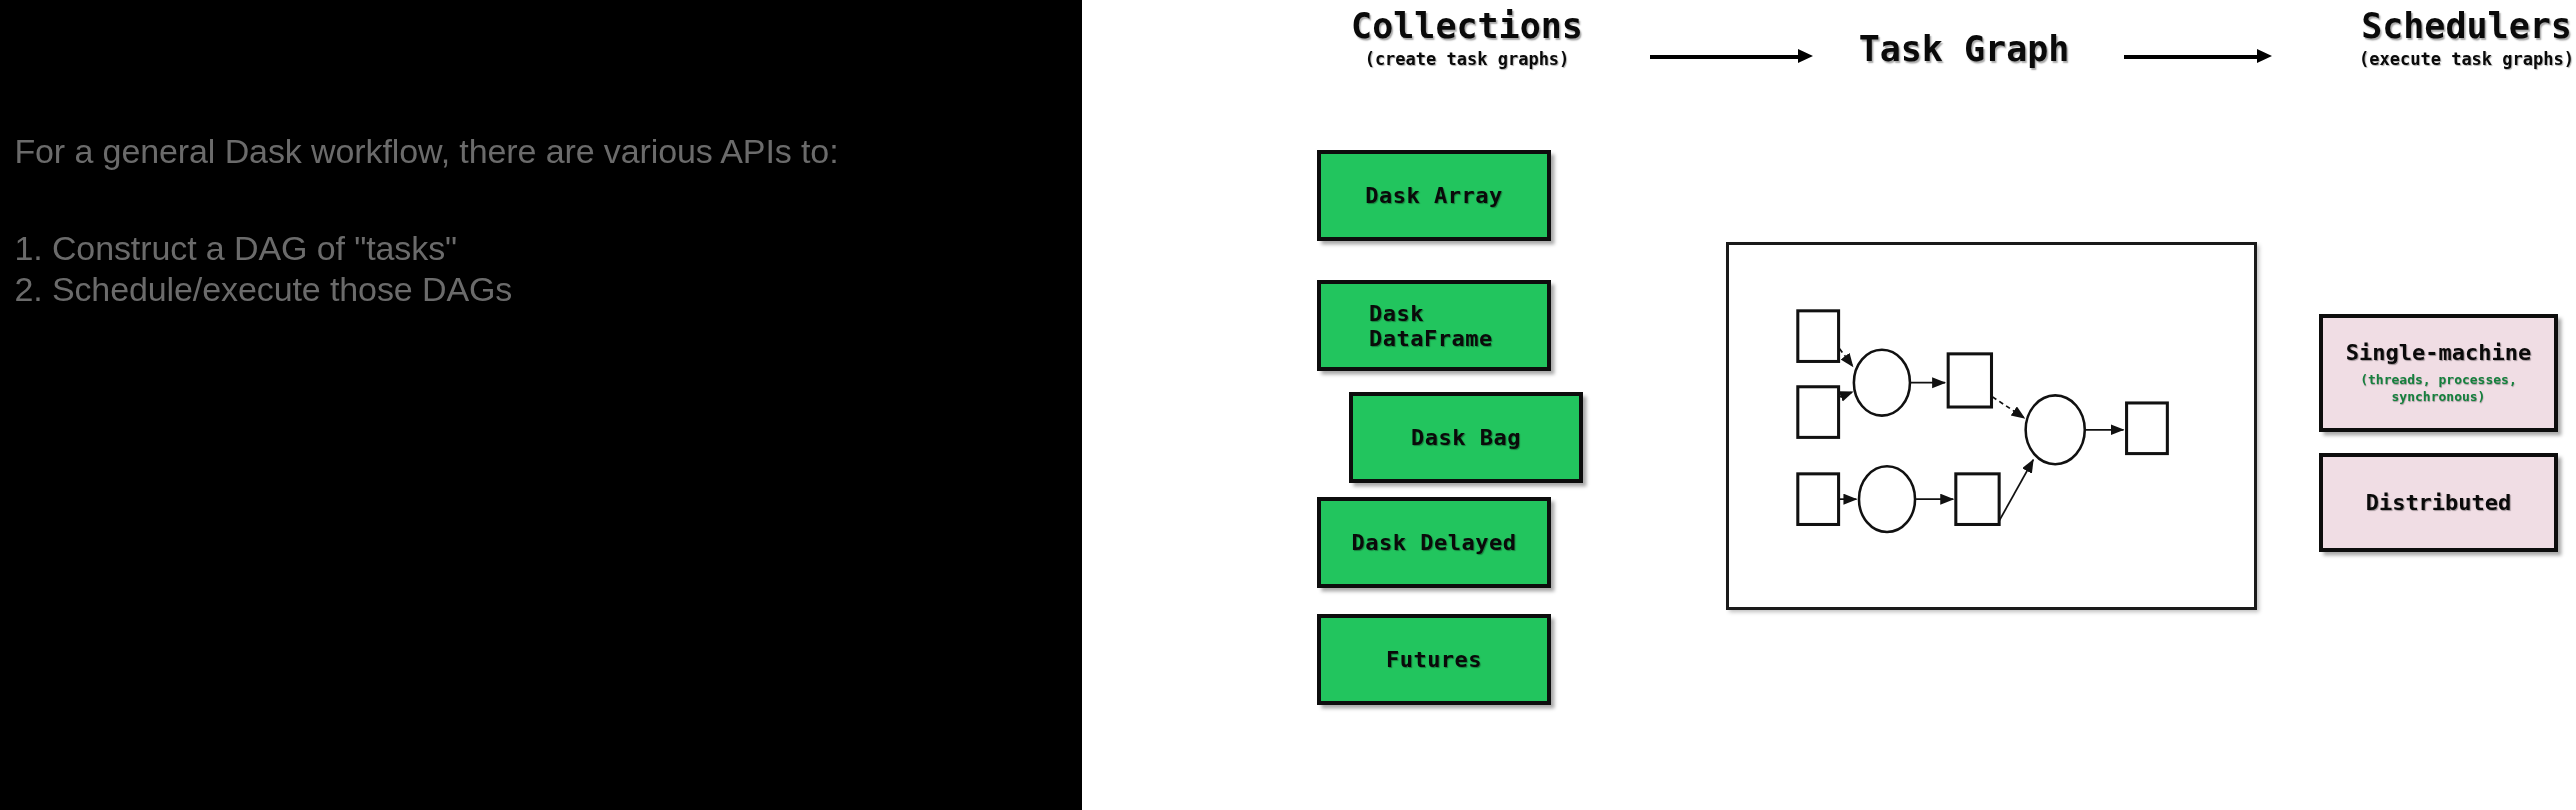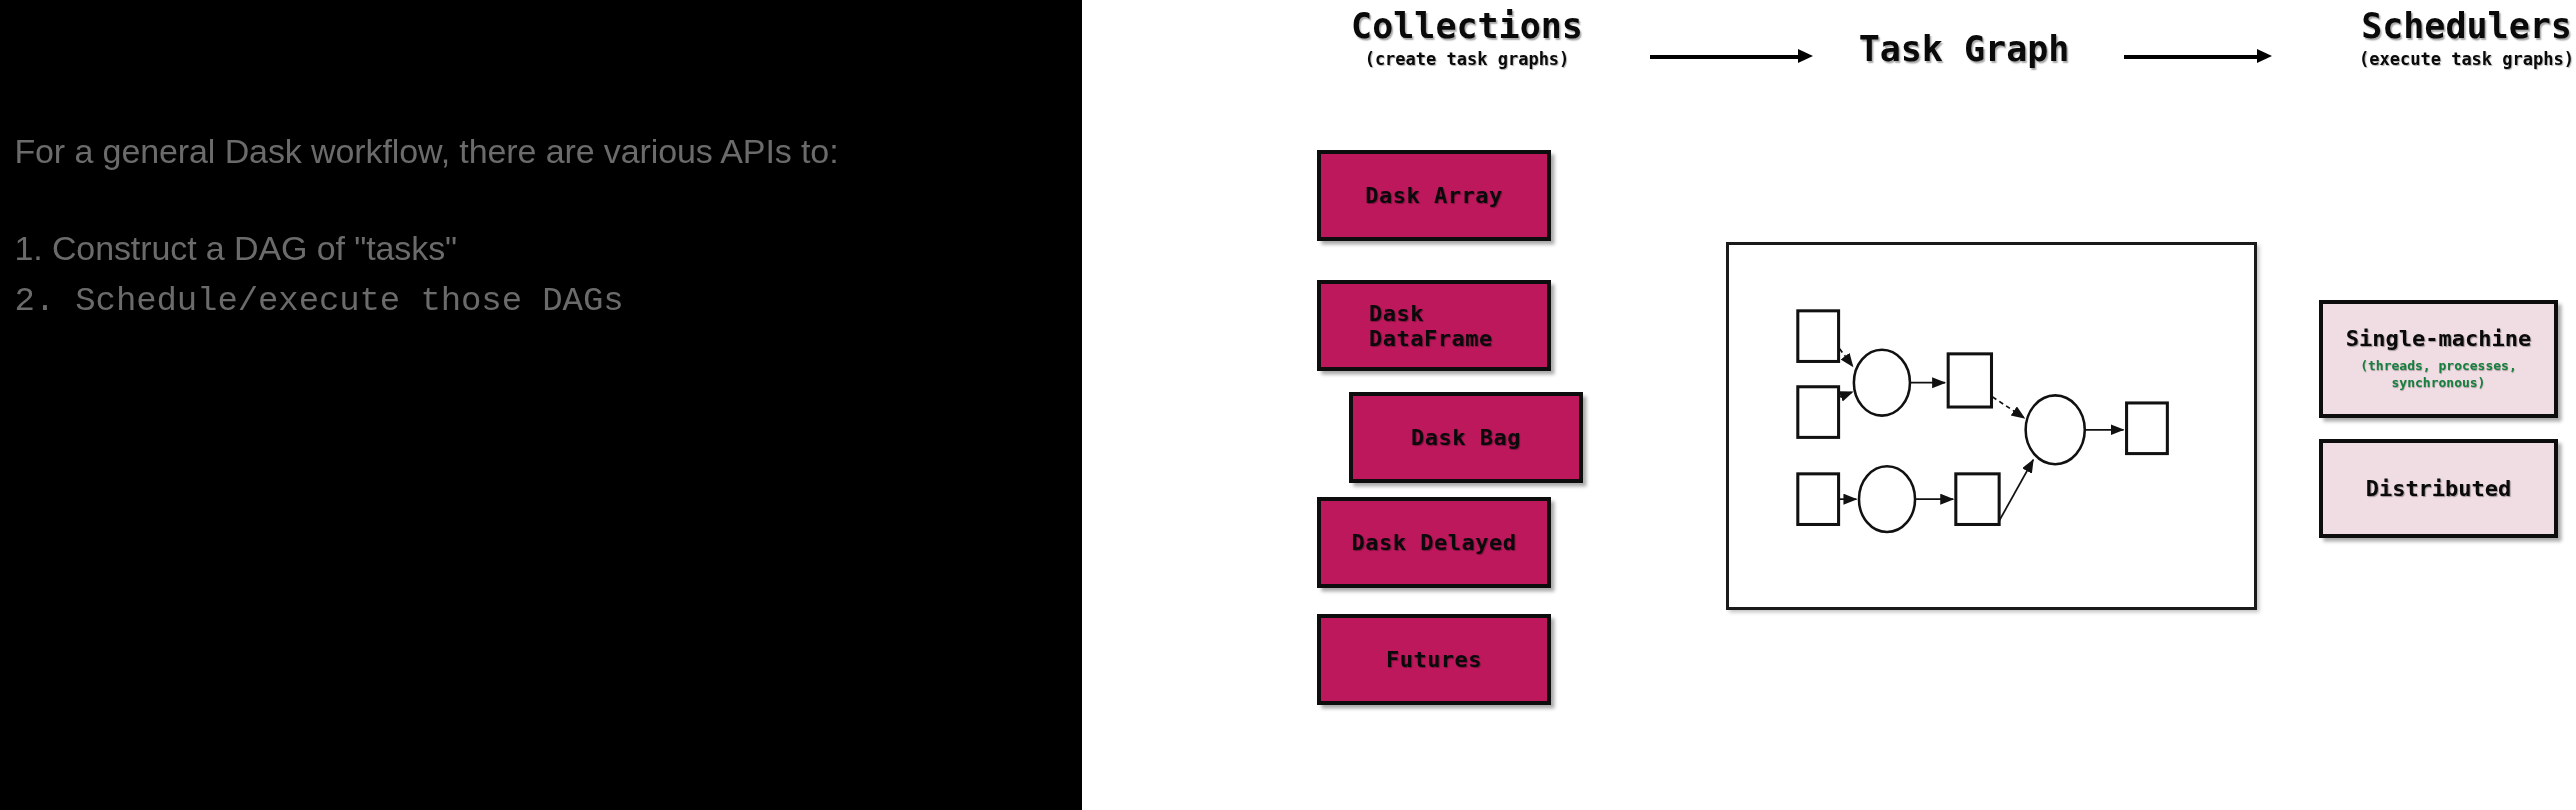--- a/index.html
+++ b/index.html
@@ -19,21 +19,21 @@
     font-family:"Liberation Sans", sans-serif;
     font-size:34px;
     font-weight:400;
     line-height:1.18;
     letter-spacing:-0.1px;
     white-space:pre-wrap;
     width:1247px;
   }
   #slide-line-0{top:131px;}
   #slide-line-1{top:204px;margin-top:24px;}
-  #slide-line-2{top:281px;font-family:Liberation Mono, monospace;}
+  #slide-line-2{top:269px;}
   #slide-line-3{top:346px;}
 
   
   #diagram-panel{
     position:absolute;left:1284px;top:0;width:1380px;height:810px;
     background:#ffffff;
   }
 
   
   .col-head{
@@ -75,21 +75,21 @@
   #arrow-collections-taskgraph{left:366px;width:165px;}
   #arrow-collections-taskgraph .shaft{width:149px;}
   #arrow-collections-taskgraph .tip{left:148px;}
   #arrow-taskgraph-schedulers{left:840px;width:149px;}
   #arrow-taskgraph-schedulers .shaft{width:134px;}
   #arrow-taskgraph-schedulers .tip{left:133px;}
 
   
   .api-box{
     position:absolute;left:33px;width:234px;height:91px;
-    background:#be185d;
+    background:#22c55e;
     border:4.6px solid #0d0d0d;
     box-sizing:border-box;
     box-shadow:3.6px 3.6px 3.6px rgba(0,0,0,0.35);
     display:flex;align-items:center;justify-content:center;
   }
   .api-box span{
     font-family:"DejaVu Sans Mono","Liberation Mono",monospace;
     font-weight:700;font-size:22px;color:#0a0a0a;
     letter-spacing:0.5px;
     text-shadow:1px 1px 1px rgba(0,0,0,0.35);
@@ -112,20 +112,21 @@
 
   
   .sched-box{
     position:absolute;left:1035px;width:239px;
     background:#f0dde4;
     border:4.6px solid #0d0d0d;
     box-sizing:border-box;
     box-shadow:3.6px 3.6px 3.6px rgba(0,0,0,0.35);
     display:flex;flex-direction:column;align-items:center;justify-content:center;
     text-align:center;
+    margin-top:14px;
   }
   #sched-box-0{top:300px;height:118px;}
   #sched-box-1{top:439px;height:99px;}
   .sched-box .sched-title{
     font-family:"DejaVu Sans Mono","Liberation Mono",monospace;
     font-weight:700;font-size:22px;color:#0a0a0a;letter-spacing:0px;
     text-shadow:1px 1px 1px rgba(0,0,0,0.35);
   }
   .sched-box .sched-sub{
     margin-top:5.2px;

